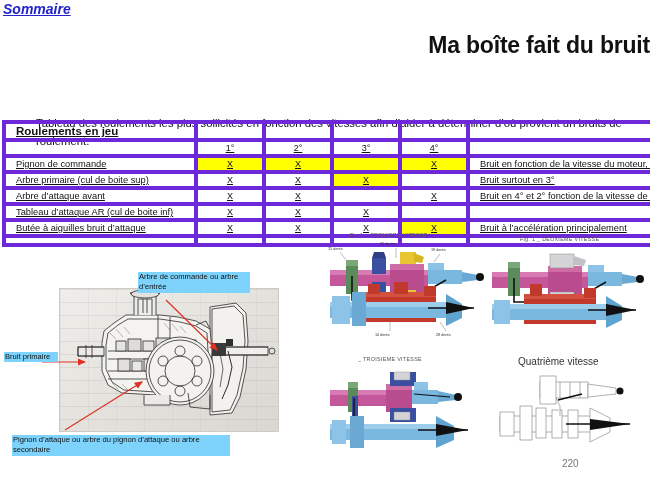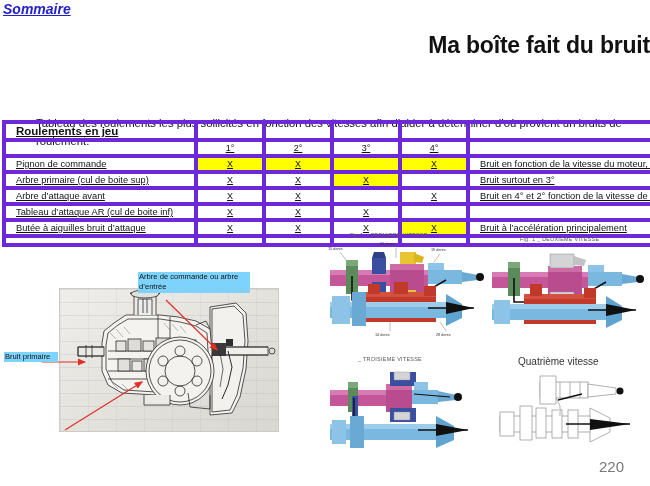--- a/index.html
+++ b/index.html
@@ -99,22 +99,22 @@
   .diagrams { position:absolute; left:328px; top:230px; width:322px; height:256px; }
   .diag { position:absolute; }
   .diag-cap {
     position:absolute; font-size:5.4px; letter-spacing:.3px;
     color:#555; white-space:nowrap;
   }
   .diag-cap.big { font-size:10px; color:#333; letter-spacing:0;text-align:right; }
   .teeth { position:absolute; font-size:3.8px; color:#333; white-space:nowrap; }
 
   .pagenum {
-    position:absolute; left:599px; top:458px;
-    font-size:15px; color:#777;
+    position:absolute; left:562px; top:458px;
+    font-size:10px; color:#777;
   }
 </style>
 </head>
 <body>
 
 <div class="sommaire">Sommaire</div>
 
 <div class="slide-title">Ma boîte fait du bruit</div>
 
 <div class="intro">Tableau des roulements les plus sollicités en fonction des vitesses afin d’aider à déterminer d’où provient un bruits de roulement.</div>
@@ -287,20 +287,21 @@
 
     <line x1="164" y1="28" x2="215" y2="78" stroke="#e03127" stroke-width="1.2" marker-end="url(#ah)"></line>
 
     <line x1="40" y1="90" x2="83" y2="90" stroke="#e03127" stroke-width="1.2" marker-end="url(#ah)"></line>
 
     <line x1="63" y1="158" x2="140" y2="110" stroke="#e03127" stroke-width="1.2" marker-end="url(#ah)"></line>
   </svg>
 
   <div class="cap cap-top">Arbre de commande ou arbre d’entrée</div>
   <div class="cap cap-left">Bruit primaire</div>
+  <div class="cap cap-bot">Pignon d’attaque ou arbre du pignon d’attaque ou arbre secondaire</div>
 </div>
 
 <div class="diagrams">
 
   <div class="diag" style="left:0px; top:0px; width:160px; height:122px;">
     <div class="diag-cap" style="left:22px; top:2px;">Fig.1 _ PREMIERE  VITESSE</div>
     <div class="teeth" style="left:0px;  top:17px;">15 dents</div>
     <div class="teeth" style="left:52px; top:12px;">30 dents</div>
     <div class="teeth" style="left:103px;top:18px;">19 dents</div>
     <div class="teeth" style="left:47px; top:103px;">14 dents</div>

